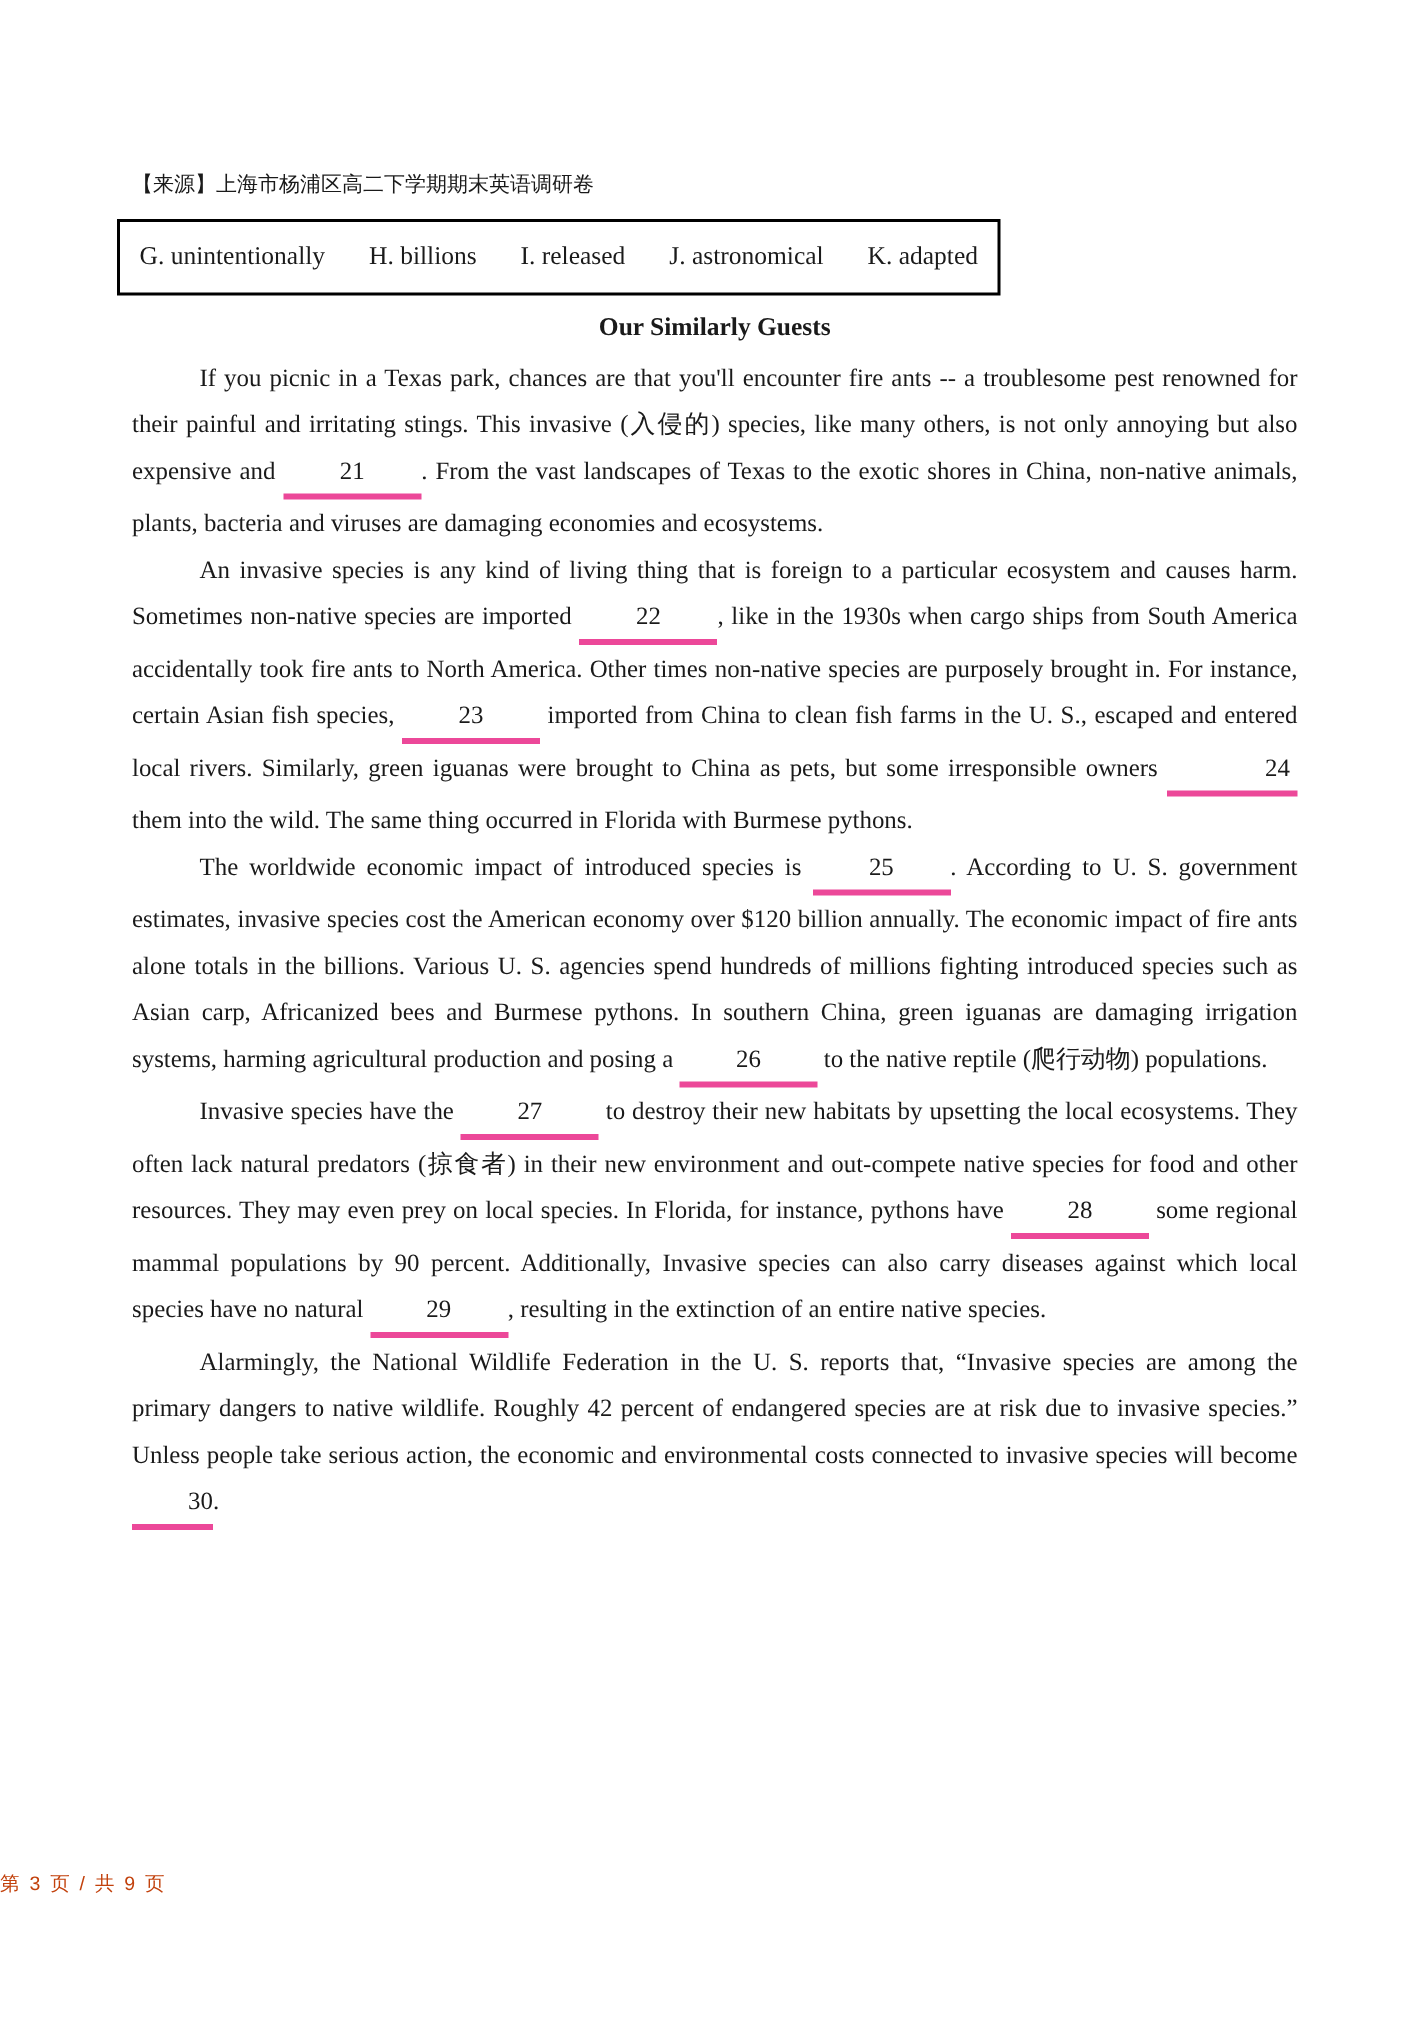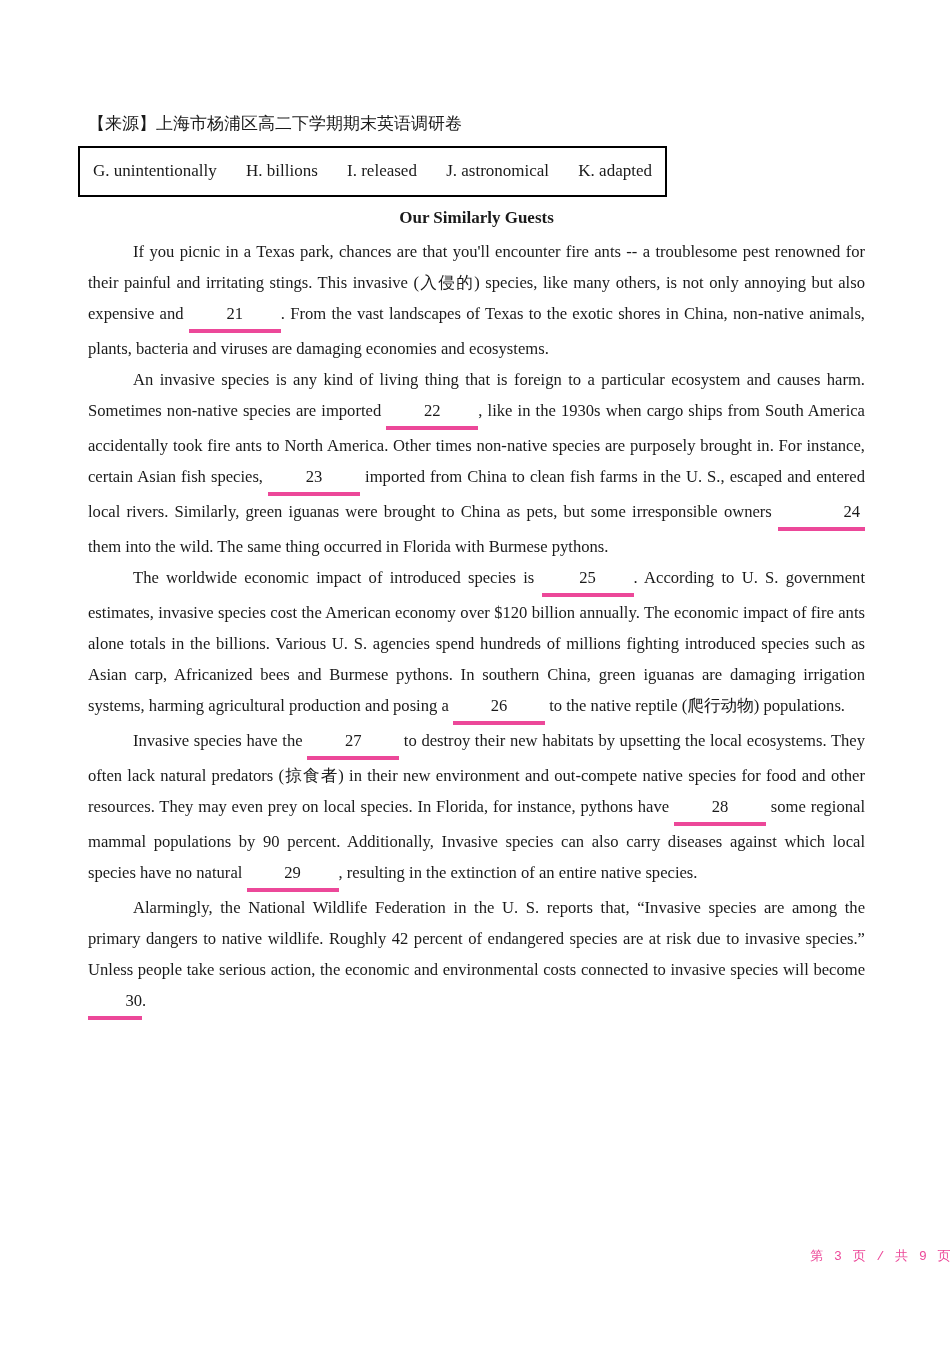--- a/index.html
+++ b/index.html
@@ -13,21 +13,21 @@
     height: 1347px;
     margin: 0 auto;
     background: #ffffff;
     box-sizing: border-box;
     padding: 112px 87px 0 88px;
     font-family: "Liberation Serif", "DejaVu Serif", serif;
     color: #1a1a1a;
     overflow: hidden;
   }
   .source-line {
-    font-size: 17px;
+    font-size: 14px;
     line-height: 23px;
   }
   .wordbank {
     box-sizing: border-box;
     width: 589px;
     margin: 11px 0 0 -10px;
     border: 2px solid #000000;
     padding: 6px 13px 8px 13px;
   }
   .wordbank-row {
@@ -76,24 +76,24 @@
     text-align: justify;
   }
   .directions .dir-label { font-weight: bold; font-style: normal; }
   .directions .dir-text  { font-style: italic; }
   .source-line.bottom { margin-top: 6px; }
   .footer {
     position: absolute;
     left: 0;
     right: 0;
     top: 1247px;
-    text-align: right;
-    font-family: Liberation Mono, monospace;
+    text-align: left;
+    font-family: Liberation Sans, sans-serif;
     font-size: 13px;
-    color: #ec4899;
+    color: #c2410c;
     letter-spacing: 1.5px;
   }
 </style>
 </head>
 <body>
 
 <div class="page">
 
   <div class="source-line">【来源】上海市杨浦区高二下学期期末英语调研卷</div>
 

